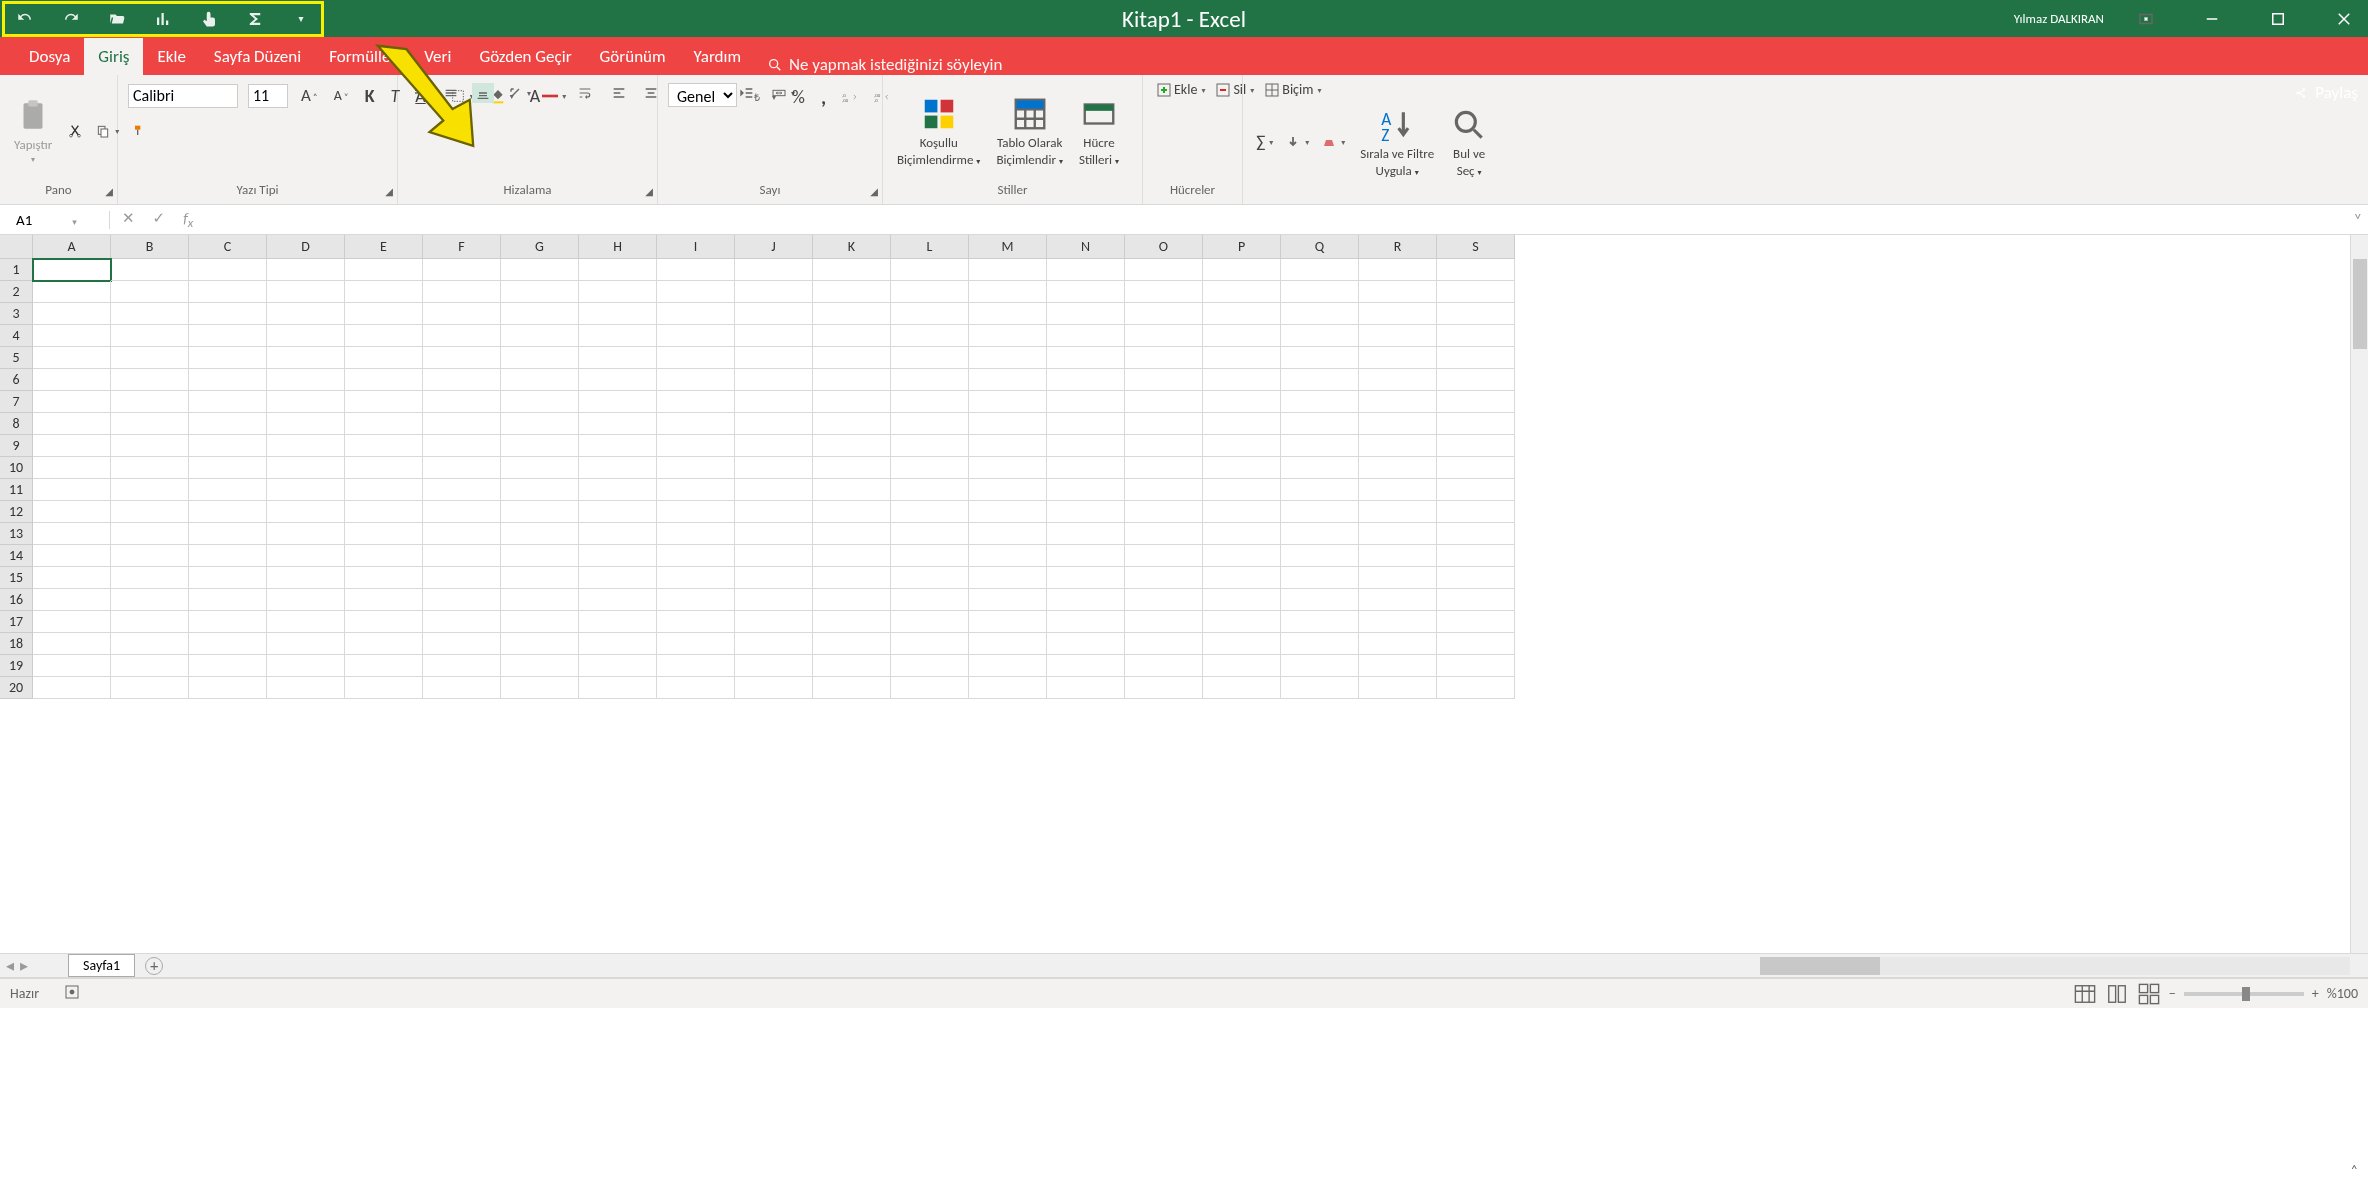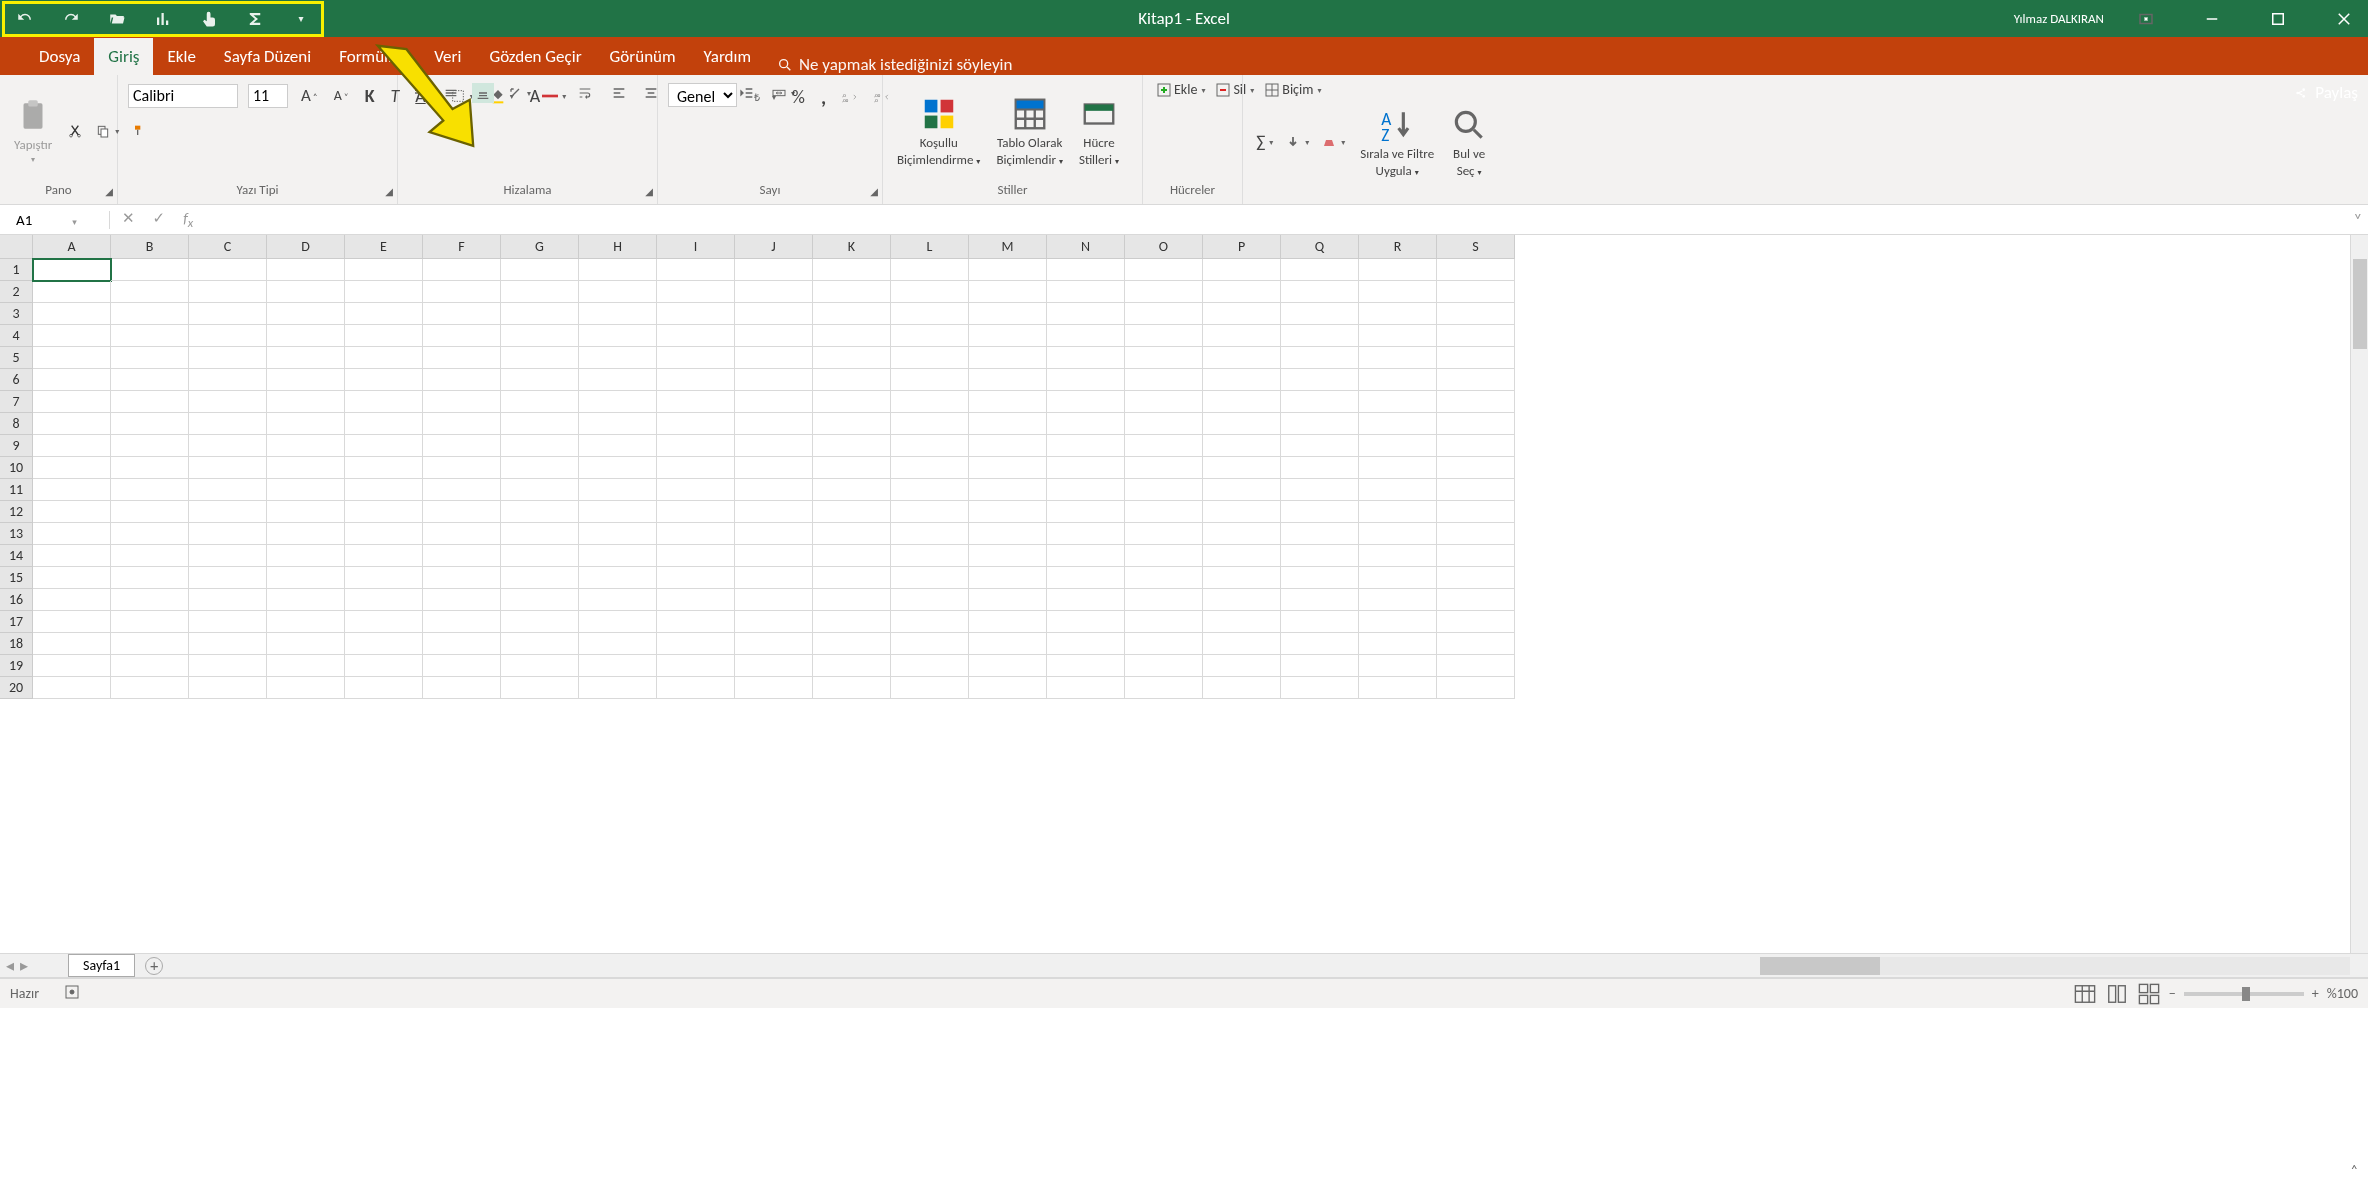--- a/index.html
+++ b/index.html
@@ -2,27 +2,27 @@
 <html><head>
 <meta charset="utf-8">
 <style>
 * { box-sizing: border-box; margin: 0; padding: 0; font-family: "Segoe UI", Calibri, sans-serif; }
 html, body { width: 2368px; height: 1185px; overflow: hidden; background: #fff; }
 
 
 .titlebar { height: 37px; background: #217346; display: flex; align-items: center; position: relative; color: #fff; }
 .qat { border: 3px solid #f8f000; height: 36px; display: flex; align-items: center; margin-left: 2px; padding: 0 10px; gap: 26px; }
 .qat .qbtn { width: 20px; height: 20px; display: flex; align-items: center; justify-content: center; opacity: .9; }
-.titlebar .center { position: absolute; left: 50%; transform: translateX(-50%); font-size: 17px; }
+.titlebar .center { position: absolute; left: 50%; transform: translateX(-50%); font-size: 23px; }
 .titlebar .right { position: absolute; right: 0; display: flex; align-items: center; gap: 18px; font-size: 13px; }
 .titlebar .winbox { width: 48px; height: 37px; display: flex; align-items: center; justify-content: center; }
 svg.ico { width: 18px; height: 18px; fill: #fff; }
 
 
-.tabrow { height: 38px; background: #c2410c; display: flex; align-items: flex-end; padding-left: 25px; color: #fff; font-size: 17px; }
+.tabrow { height: 38px; background: #ef4444; display: flex; align-items: flex-end; padding-left: 15px; color: #fff; font-size: 17px; }
 .tab { padding: 8px 14px 8px; cursor: default; }
 .tab.active { background: #f3f2f1; color: #217346; border-radius: 0; padding-top: 8px; }
 .tabrow .search { display: flex; align-items: center; gap: 6px; margin-left: 12px; opacity: .95; }
 .tabrow .share { position: absolute; right: 10px; top: 45px; color: #fff; font-size: 17px; display: flex; align-items: center; gap: 6px; }
 
 
 .ribbon { height: 130px; background: #f3f2f1; border-bottom: 1px solid #d9d9d9; display: flex; }
 .group { border-right: 1px solid #dedede; display: flex; flex-direction: column; }
 .group-body { flex: 1; display: flex; align-items: center; padding: 4px 10px 0; gap: 8px; }
 .group-title { height: 22px; text-align: center; font-size: 13px; color: #666; position: relative; }

